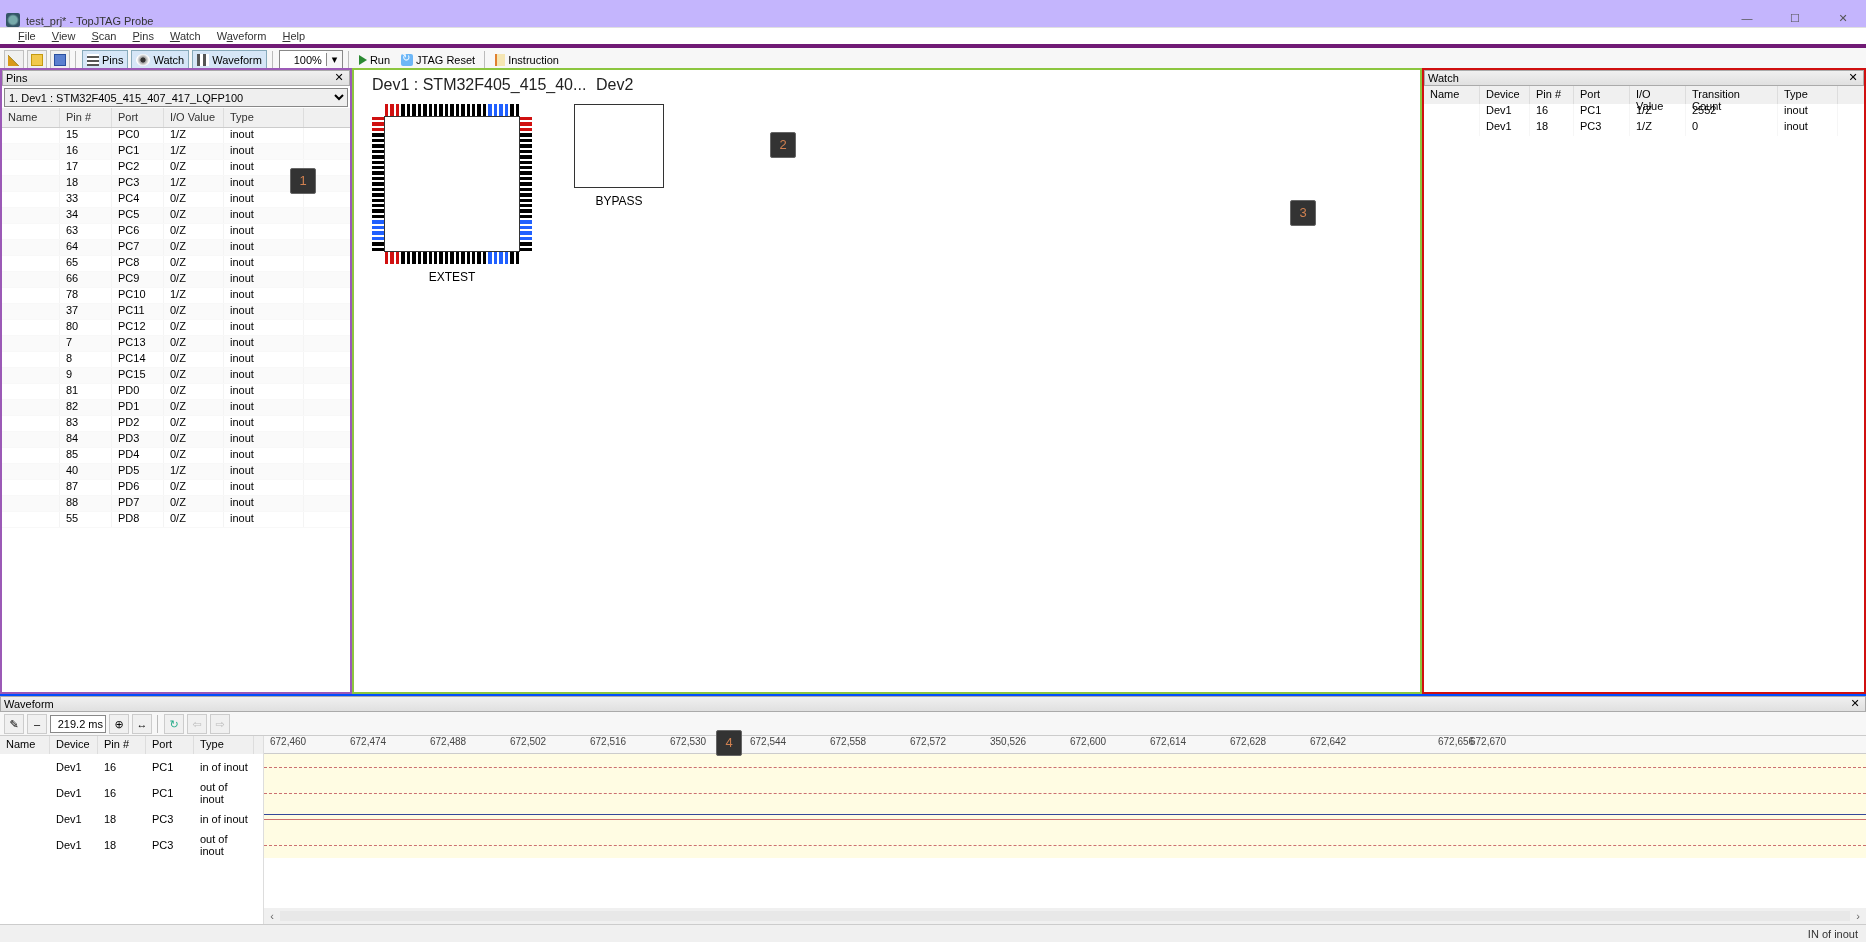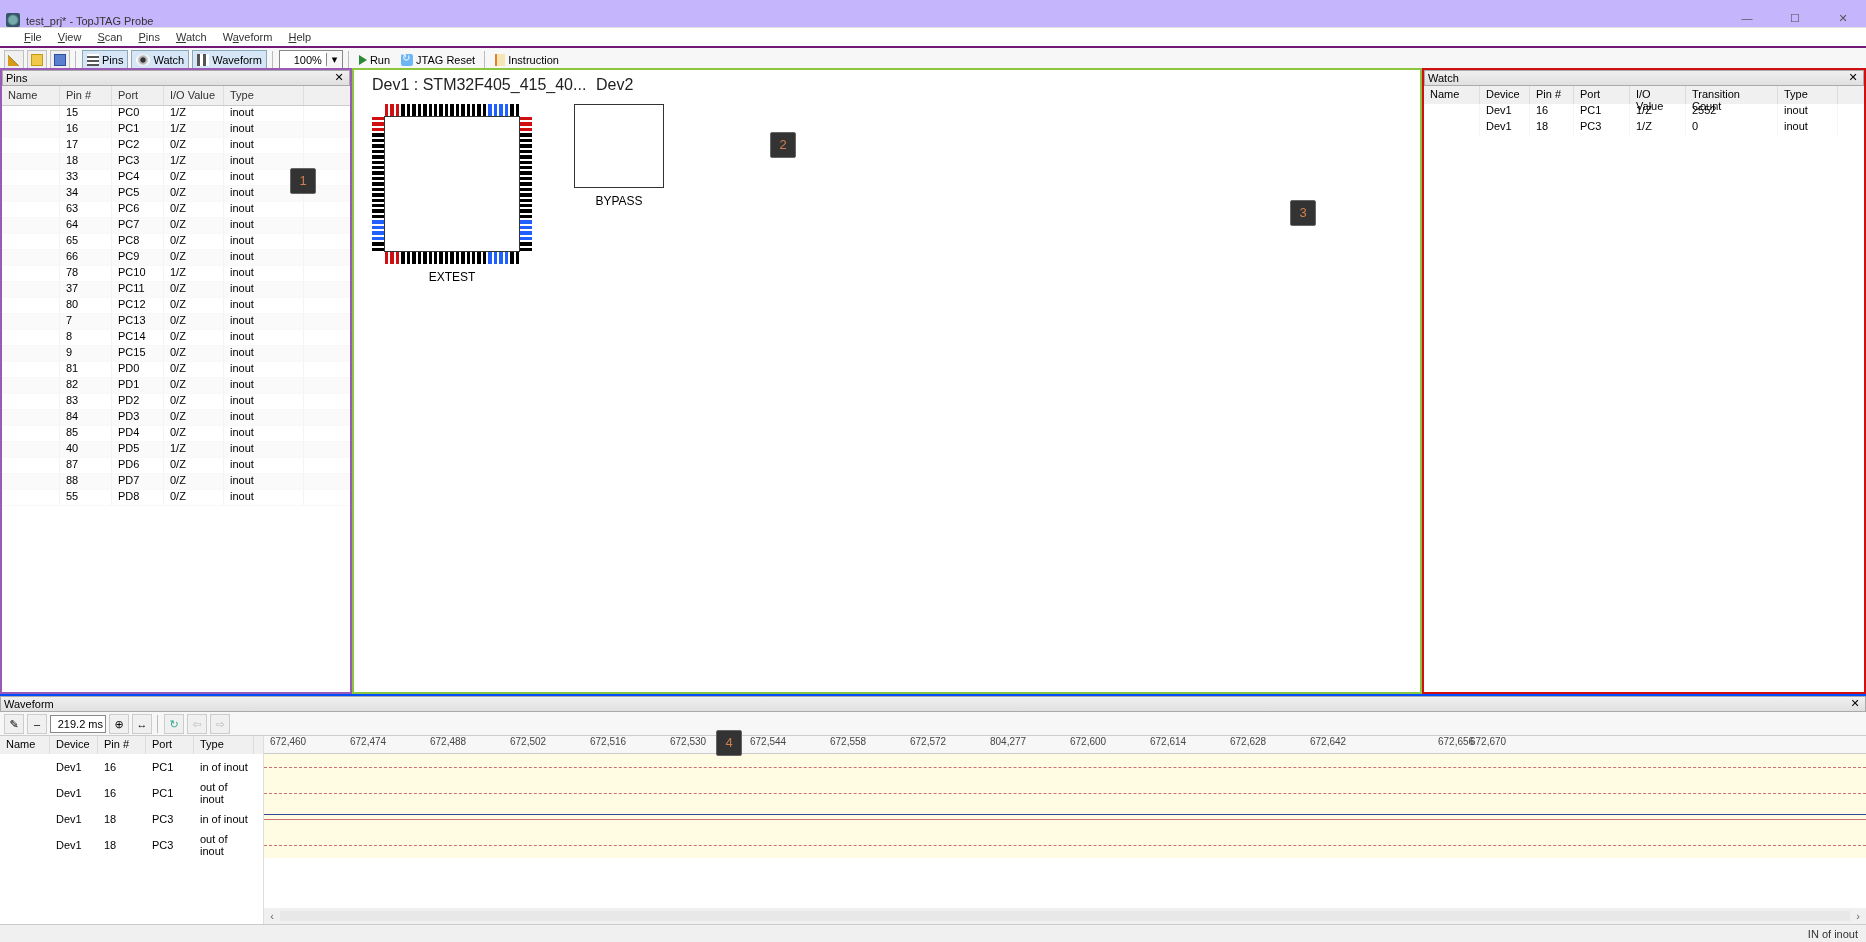--- a/index.html
+++ b/index.html
@@ -6,21 +6,21 @@
 body { font-size: 11px; background: #fff; overflow: hidden; width: 1866px; height: 942px; position: relative; }
 
 
 .titlebar { height: 28px; background: #c4b5fd; display: flex; align-items: flex-end; padding: 0 6px; border-bottom: 1px solid #e0e0e0; }
 .titlebar .appicon { width: 14px; height: 14px; margin-right: 6px; background: radial-gradient(circle, #7aa 40%, #356 60%); border-radius: 2px; }
 .titlebar .title { flex: 1; color: #333; }
 .titlebar .winbtns { display: flex; gap: 14px; }
 .titlebar .winbtn { width: 34px; height: 18px; text-align: center; line-height: 18px; color: #555; cursor: pointer; }
 
 
-.menubar { height: 20px; display: flex; align-items: center; padding: 0 16px; border-bottom: 2px solid #701a75; }
+.menubar { height: 20px; display: flex; align-items: center; padding: 0 10px; border-bottom: 4px solid #701a75; }
 .menubar .menuitem { padding: 2px 8px; color: #333; cursor: pointer; }
 .menubar .menuitem .u { text-decoration: underline; }
 
 
 .toolbar { height: 24px; display: flex; align-items: center; padding: 0 4px; gap: 3px; border-bottom: 1px solid #ccc; background: #f7f7f7; }
 .toolbtn { height: 20px; min-width: 20px; padding: 0 4px; display: inline-flex; align-items: center; justify-content: center; border: 1px solid #c0c0c0; background: #f0f0f0; cursor: pointer; gap: 3px; }
 .toolbtn.icononly { width: 20px; padding: 0; }
 .toolbtn.pressed { background: #d6e6f7; border-color: #8ab; }
 .toolsep { width: 2px; height: 18px; border-left: 1px solid #bbb; margin: 0 2px; }
 .zoombox { height: 20px; display: flex; align-items: center; border: 1px solid #888; }
@@ -194,20 +194,25 @@
     </div>
 </div>
 
 <div class="main">
   <div class="upper">
 
     <div class="panel pinspanel">
       <div class="panelhdr">
         <span class="title">Pins</span>
         <span class="x">✕</span>
+      </div>
+      <div class="selectrow">
+        <select>
+          <option>1. Dev1 : STM32F405_415_407_417_LQFP100</option>
+        </select>
       </div>
       <div class="tblhdr">
         <div class="col-name">Name</div>
         <div class="col-pin">Pin #</div>
         <div class="col-port">Port</div>
         <div class="col-io">I/O Value</div>
         <div class="col-type">Type</div>
       </div>
       <div class="tbody" id="pins-tbody">
           <div class="prow">
@@ -605,21 +610,21 @@
           <div class="ruler" id="wave-ruler">
               <span class="rtick" style="left: 6px;">672,460</span>
               <span class="rtick" style="left: 86px;">672,474</span>
               <span class="rtick" style="left: 166px;">672,488</span>
               <span class="rtick" style="left: 246px;">672,502</span>
               <span class="rtick" style="left: 326px;">672,516</span>
               <span class="rtick" style="left: 406px;">672,530</span>
               <span class="rtick" style="left: 486px;">672,544</span>
               <span class="rtick" style="left: 566px;">672,558</span>
               <span class="rtick" style="left: 646px;">672,572</span>
-              <span class="rtick" style="left: 726px;">804,277</span>
+              <span class="rtick" style="left: 726px;">350,526</span>
               <span class="rtick" style="left: 806px;">672,600</span>
               <span class="rtick" style="left: 886px;">672,614</span>
               <span class="rtick" style="left: 966px;">672,628</span>
               <span class="rtick" style="left: 1046px;">672,642</span>
               <span class="rtick" style="left: 1126px; margin-left: 48px;">672,656</span>
               <span class="rtick" style="left: 1206px;">672,670</span>
             </div>
           <div class="sigarea" id="wave-sigs">
               <div class="sigrow"></div>
               <div class="sigrow"></div>

